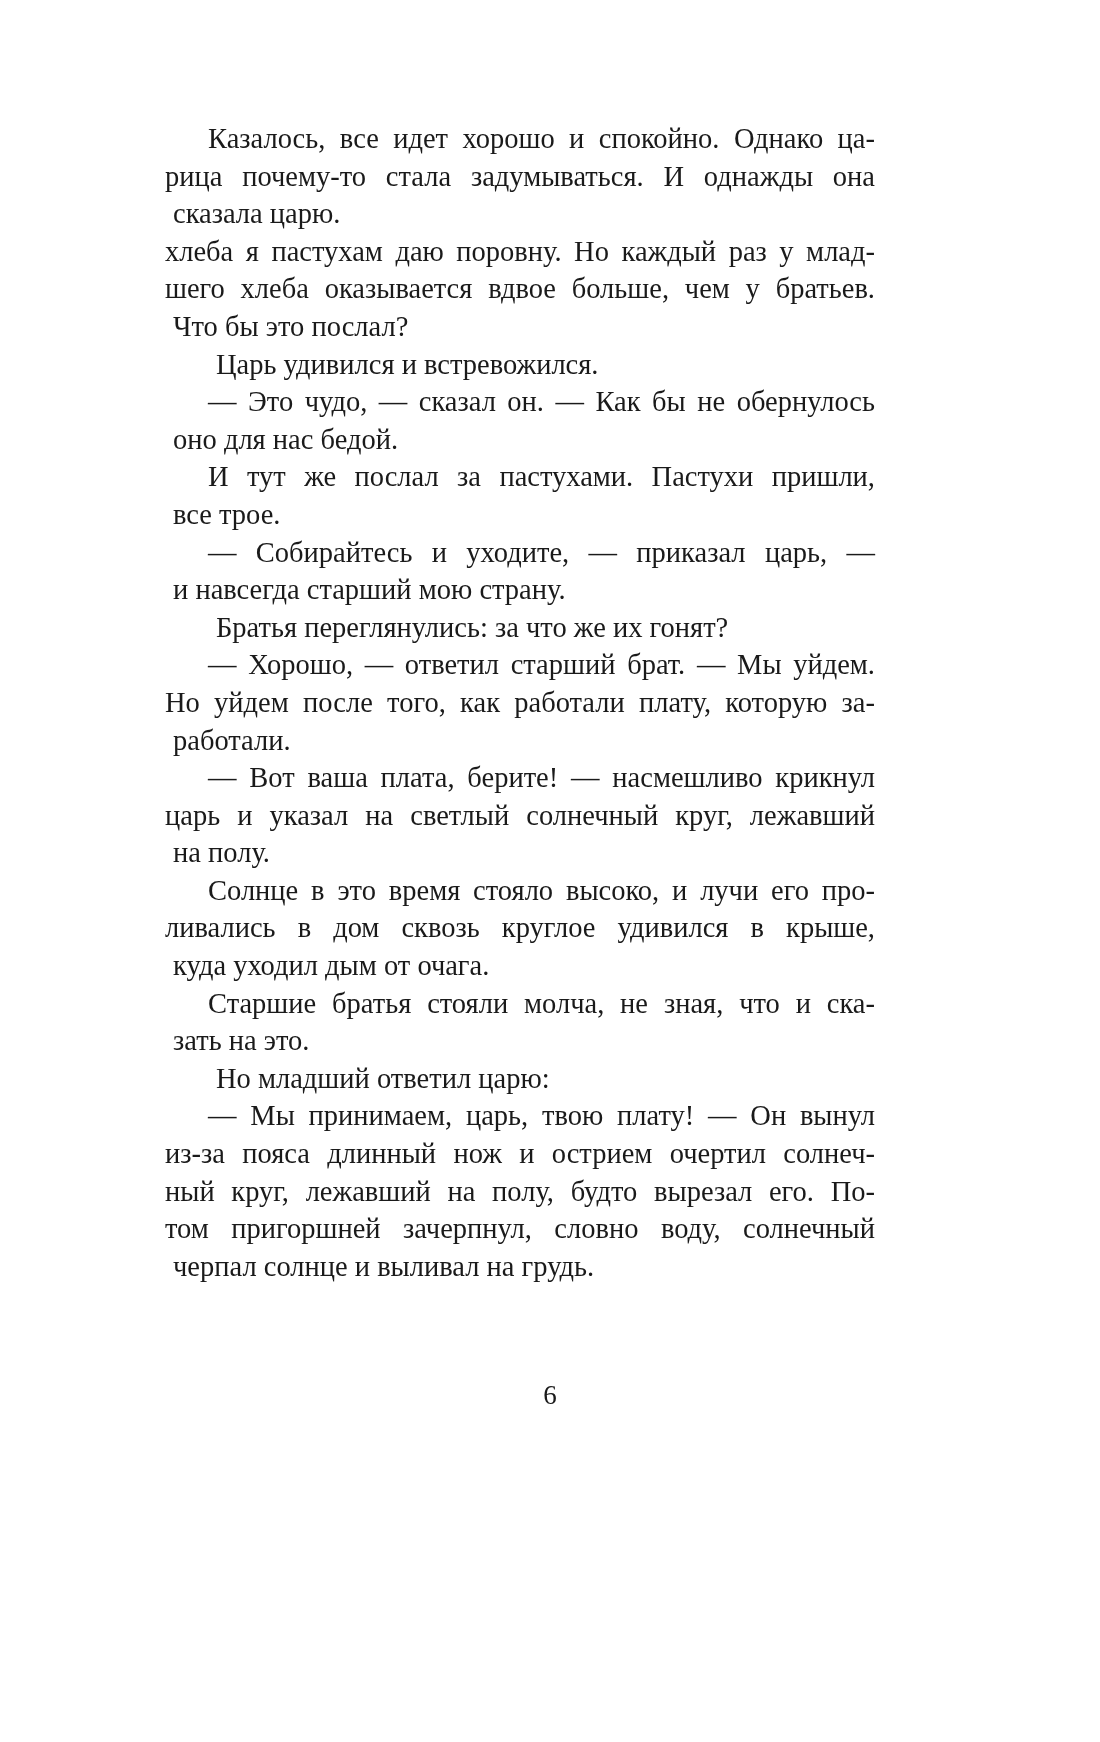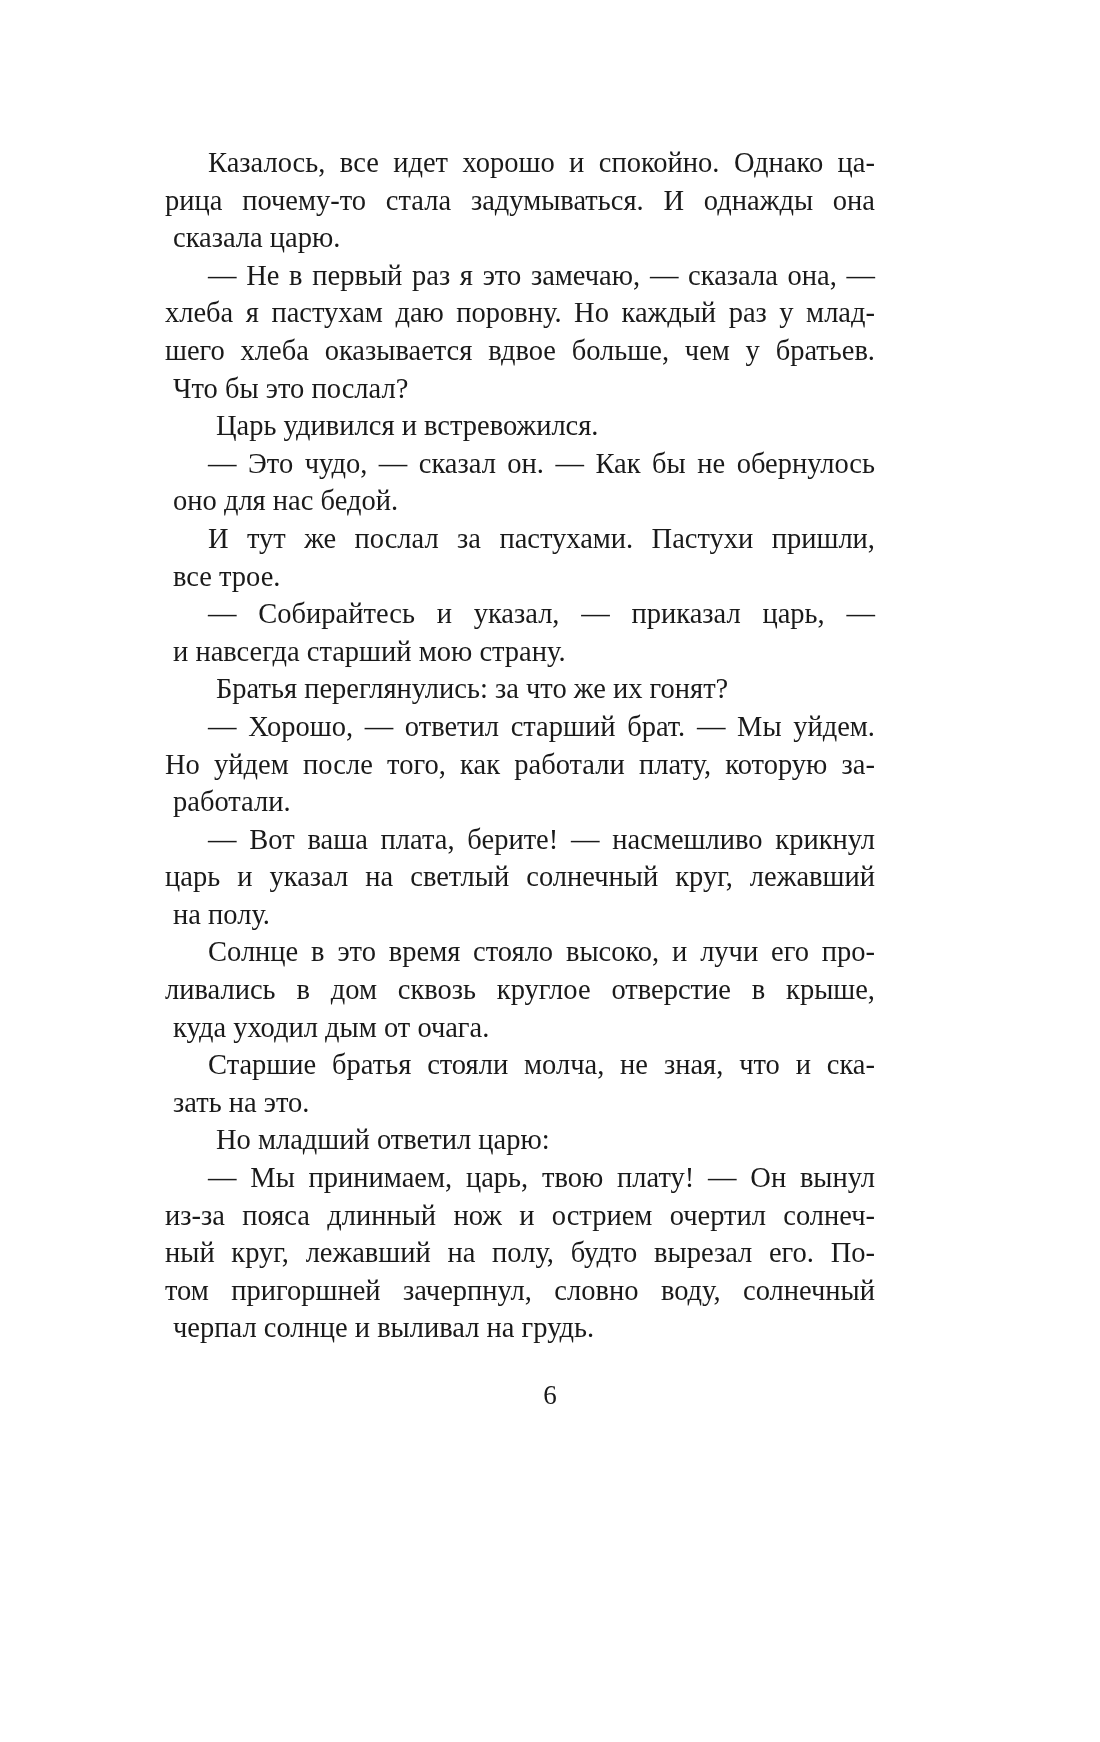--- a/index.html
+++ b/index.html
@@ -1,60 +1,59 @@
 <!DOCTYPE html>
 <html><head>
 <meta charset="utf-8">
 <style>
   html, body { margin: 0; padding: 0; background: #ffffff; }
   body { width: 1100px; height: 1742px; position: relative; overflow: hidden; }
   .page {
     position: absolute; left: 0; top: 0; width: 1100px; height: 1742px; background: #ffffff;
   }
   .text-block {
-    position: absolute; left: 165px; top: 144px; width: 710px;
+    position: absolute; left: 165px; top: 120px; width: 710px;
     font-family: "Liberation Serif", "DejaVu Serif", serif;
     font-size: 28.5px; line-height: 37.6px; color: #1a1a1a;
   }
   .line { display: block; white-space: nowrap; text-align: justify; text-align-last: justify; height: 37.6px; }
   .line.last { text-align-last: left; margin-left: 8px; }
   .line.indent { padding-left: 43px; }
   .page-number {
     position: absolute; left: 0; width: 1100px; top: 1380px; text-align: center;
     font-family: "Liberation Serif", "DejaVu Serif", serif; font-size: 27px; color: #1a1a1a;
   }
 </style>
 </head>
 <body>
 
 <div class="page">
   <div class="text-block" id="text-block">
       <span class="line indent">Казалось, все идет хорошо и спокойно. Однако ца-</span>
       <span class="line">рица почему-то стала задумываться. И однажды она</span>
       <span class="line last">сказала царю.</span>
-      <span class="line indent">— Не в первый раз я это замечаю, — сказала она, —</span>
       <span class="line">хлеба я пастухам даю поровну. Но каждый раз у млад-</span>
       <span class="line">шего хлеба оказывается вдвое больше, чем у братьев.</span>
       <span class="line last">Что бы это послал?</span>
       <span class="line indent last">Царь удивился и встревожился.</span>
       <span class="line indent">— Это чудо, — сказал он. — Как бы не обернулось</span>
       <span class="line last">оно для нас бедой.</span>
       <span class="line indent">И тут же послал за пастухами. Пастухи пришли,</span>
       <span class="line last">все трое.</span>
-      <span class="line indent">— Собирайтесь и указал, — приказал царь, —</span>
+      <span class="line indent">— Собирайтесь и уходите, — приказал царь, —</span>
       <span class="line last">и навсегда старший мою страну.</span>
       <span class="line indent last">Братья переглянулись: за что же их гонят?</span>
       <span class="line indent">— Хорошо, — ответил старший брат. — Мы уйдем.</span>
       <span class="line">Но уйдем после того, как работали плату, которую за-</span>
       <span class="line last">работали.</span>
       <span class="line indent">— Вот ваша плата, берите! — насмешливо крикнул</span>
       <span class="line">царь и указал на светлый солнечный круг, лежавший</span>
       <span class="line last">на полу.</span>
       <span class="line indent">Солнце в это время стояло высоко, и лучи его про-</span>
-      <span class="line">ливались в дом сквозь круглое отверстие в крыше,</span>
+      <span class="line">ливались в дом сквозь круглое удивился в крыше,</span>
       <span class="line last">куда уходил дым от очага.</span>
       <span class="line indent">Старшие братья стояли молча, не зная, что и ска-</span>
       <span class="line last">зать на это.</span>
       <span class="line indent last">Но младший ответил царю:</span>
       <span class="line indent">— Мы принимаем, царь, твою плату! — Он вынул</span>
       <span class="line">из-за пояса длинный нож и острием очертил солнеч-</span>
       <span class="line">ный круг, лежавший на полу, будто вырезал его. По-</span>
       <span class="line">том пригоршней зачерпнул, словно воду, солнечный</span>
       <span class="line last">черпал солнце и выливал на грудь.</span>
     </div>

